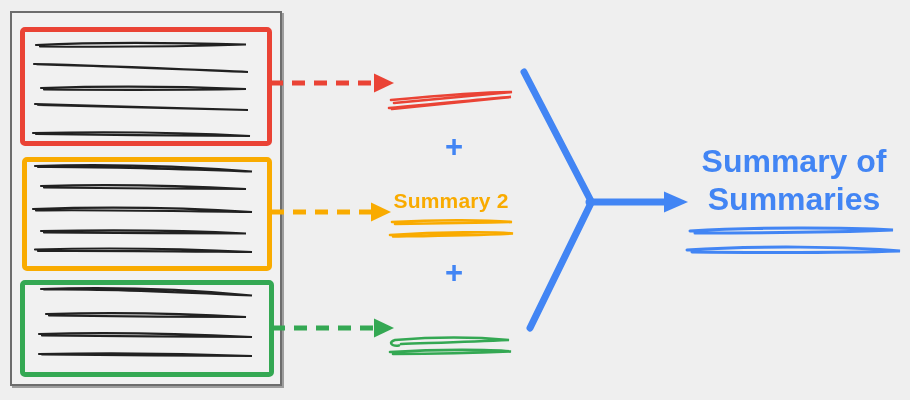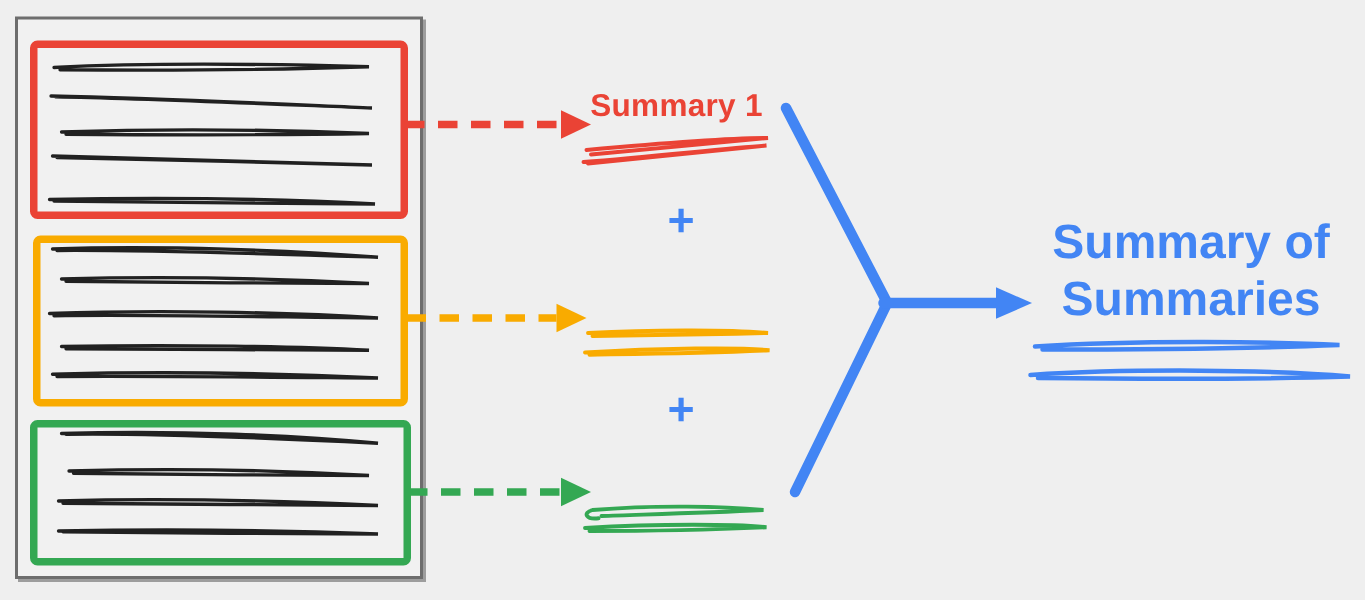--- a/index.html
+++ b/index.html
@@ -164,18 +164,18 @@
       <path d="M589 202 L666 202"></path>
       <polygon points="664,191.5 688,202 664,212.5"></polygon>
     </g>
 
     <g class="u-blue">
       <path d="M690 231 C 755 227, 845 227.5, 893 230 C 830 232.5, 745 233, 695 233"></path>
       <path d="M687 250 C 755 245.5, 850 246.5, 900 251 C 838 253, 745 252.5, 692 252"></path>
     </g>
   </svg>
 
-  <div class="label label-red">Summary 1</div>
   <div class="plus plus-1">+</div>
+  <div class="label label-orange">Summary 2</div>
   <div class="plus plus-2">+</div>
   <div class="final-title">Summary of Summaries</div>
 
 </div>
 
 </body></html>

